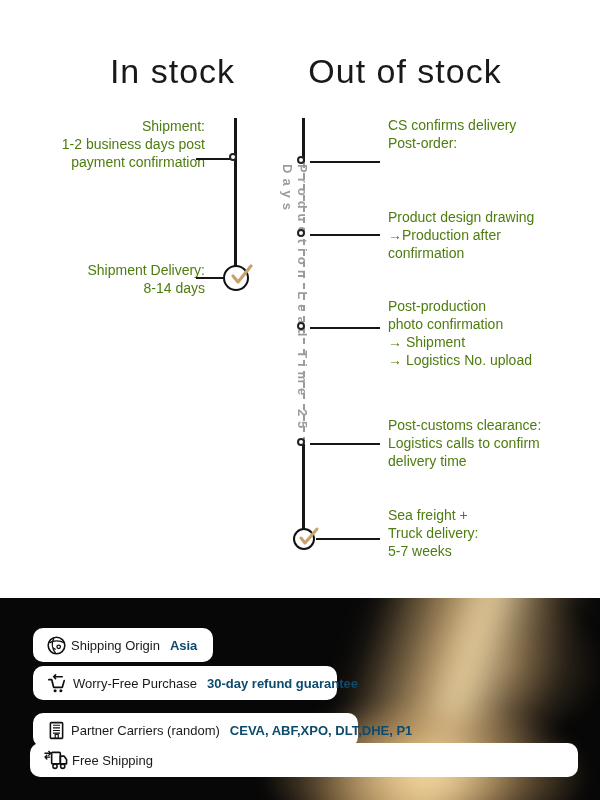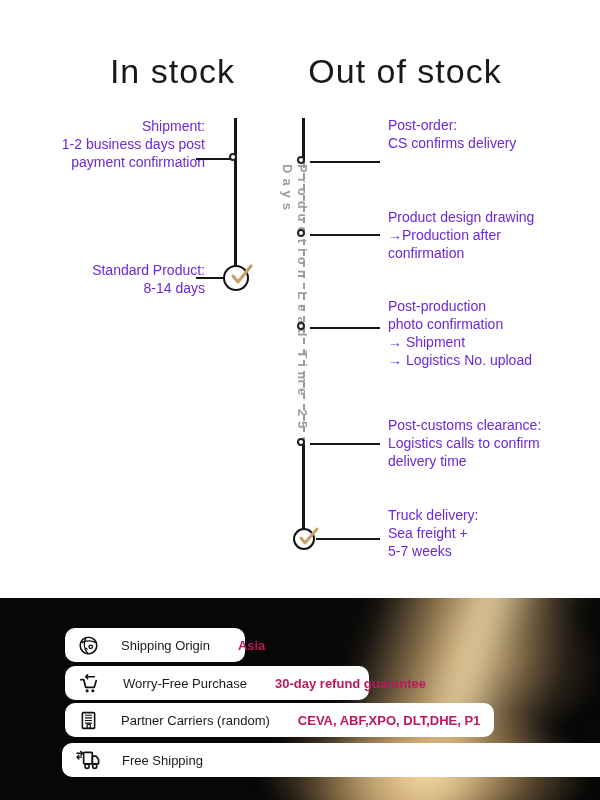--- a/index.html
+++ b/index.html
@@ -16,21 +16,21 @@
   .vline { position:absolute; background:#161616; }
   .vdash { position:absolute; width:2px;
            background:repeating-linear-gradient(180deg,#9a9a9a 0 6px, transparent 6px 11px); }
   .hconn { position:absolute; height:2px; background:#161616; }
 
   .node { position:absolute; width:8px; height:8px; border:2px solid #222; border-radius:50%; background:#fff; }
   .checkcircle { position:absolute; border:2.5px solid #111; border-radius:50%; background:#fff; }
   .check-svg { position:absolute; overflow:visible; }
 
   
-  .tblock { position:absolute; font-size:14px; line-height:18px; color:#6d28d9; }
+  .tblock { position:absolute; font-size:14px; line-height:18px; color:#4d7c0f; }
   .tblock.right-align { text-align:right; }
 
   .leadtime { position:absolute; left:280px; top:164px; height:286px;
               writing-mode:vertical-rl; font-size:13px; font-weight:700;
               color:#9c9c9c; letter-spacing:5px; }
 
   
   .footer { position:absolute; left:0; top:598px; width:600px; height:202px;
             background:#070707; overflow:hidden; }
   .gold-beam { position:absolute; left:400px; top:-60px; width:200px; height:340px;
@@ -39,24 +39,24 @@
                  rgba(246,221,170,0.95) 55%, rgba(201,163,107,0.4) 80%, rgba(201,163,107,0) 100%);
                filter:blur(14px); }
   .gold-glow-bottom { position:absolute; left:260px; bottom:-50px; width:330px; height:150px;
                background:radial-gradient(closest-side, rgba(243,214,156,0.95), rgba(190,150,95,0.5) 60%, rgba(0,0,0,0) 100%);
                filter:blur(8px); }
   .gold-haze { position:absolute; right:-40px; top:-30px; width:260px; height:200px;
                background:radial-gradient(closest-side, rgba(170,135,90,0.4), rgba(0,0,0,0) 75%);
                filter:blur(6px); }
 
   .pill { position:absolute; background:#fff; border-radius:10px; height:34px;
-          display:flex; align-items:center; padding:16px 13px; gap:22px; color:#111;
-          white-space:nowrap; z-index:5;margin-left:32px; }
+          display:flex; align-items:center; padding:16px 13px; gap:4px; color:#111;
+          white-space:nowrap; z-index:5; }
   .pill .lbl { font-size:13px; font-weight:400; color:#1a1a1a; }
-  .pill .val { font-size:13px; font-weight:700; color:#be185d; margin-left:6px; }
+  .pill .val { font-size:13px; font-weight:700; color:#0c4a6e; margin-left:6px; }
   .pill svg { flex:0 0 auto; }
 </style>
 </head>
 <body>
 
 <div class="stage">
 
   <div class="hdr hdr-in">In stock</div>
   <div class="hdr hdr-out">Out of stock</div>
 
@@ -64,38 +64,38 @@
 
   <div class="tblock right-align" style="left:0; top:117px; width:205px;">
     <div>Shipment:</div>
     <div>1-2 business days post</div>
     <div>payment confirmation</div>
   </div>
   <div class="hconn" style="left:196px; top:158px; width:35px;"></div>
   <div class="node" style="left:229px; top:153px;"></div>
 
   <div class="tblock right-align" style="left:0; top:261px; width:205px;">
-    <div>Standard Product:</div>
+    <div>Shipment Delivery:</div>
     <div>8-14 days</div>
   </div>
   <div class="hconn" style="left:196px; top:277px; width:28px;"></div>
   <div class="checkcircle" style="left:223px; top:265px; width:26px; height:26px;"></div>
   <svg class="check-svg" style="left:227px; top:262px;" width="26" height="26" viewBox="0 0 26 26">
     <path d="M6 14 L11 20 L24 4" fill="none" stroke="#c9a16b" stroke-width="3.2" stroke-linecap="round" stroke-linejoin="round"></path>
   </svg>
 
   <div class="leadtime">Production Lead Time 25 Days</div>
 
   <div class="vline" style="left:302px; top:118px; width:3px; height:44px;"></div>
   <div class="vdash" style="left:302.5px; top:162px; height:282px;"></div>
   <div class="vline" style="left:302px; top:444px; width:3px; height:90px;"></div>
 
   <div class="tblock" style="left:388px; top:116px; width:200px;">
+    <div>CS confirms delivery</div>
     <div>Post-order:</div>
-    <div>CS confirms delivery</div>
   </div>
   <div class="hconn" style="left:310px; top:161px; width:70px; height:1.5px;"></div>
   <div class="node" style="left:297px; top:156px;"></div>
 
   <div class="tblock" style="left:388px; top:208px; width:200px;">
     <div>Product design drawing</div>
     <div>→Production after</div>
     <div>confirmation</div>
   </div>
   <div class="hconn" style="left:310px; top:234px; width:70px; height:1.5px;"></div>
@@ -112,22 +112,22 @@
 
   <div class="tblock" style="left:388px; top:416px; width:210px;">
     <div>Post-customs clearance:</div>
     <div>Logistics calls to confirm</div>
     <div>delivery time</div>
   </div>
   <div class="hconn" style="left:310px; top:443px; width:70px; height:1.5px;"></div>
   <div class="node" style="left:297px; top:438px;"></div>
 
   <div class="tblock" style="left:388px; top:506px; width:210px;">
+    <div>Sea freight +</div>
     <div>Truck delivery:</div>
-    <div>Sea freight +</div>
     <div>5-7 weeks</div>
   </div>
   <div class="hconn" style="left:316px; top:538px; width:64px; height:1.5px;"></div>
   <div class="checkcircle" style="left:293px; top:528px; width:22px; height:22px;"></div>
   <svg class="check-svg" style="left:296px; top:525px;" width="24" height="24" viewBox="0 0 24 24">
     <path d="M5 13 L9 18 L21 4" fill="none" stroke="#c9a16b" stroke-width="3" stroke-linecap="round" stroke-linejoin="round"></path>
   </svg>
 
   <div class="footer">
     <div class="gold-haze"></div>
@@ -150,21 +150,21 @@
       <svg width="23" height="23" viewBox="0 0 24 24">
         <path d="M17 5 H8 M10 3 L8 5 L10 7" fill="none" stroke="#111" stroke-width="1.7" stroke-linecap="round" stroke-linejoin="round"></path>
         <path d="M3 8 H6 L8 16 H17 L19 9" fill="none" stroke="#111" stroke-width="1.8" stroke-linecap="round" stroke-linejoin="round"></path>
         <circle cx="9.5" cy="19.5" r="1.6" fill="#111"></circle>
         <circle cx="15.5" cy="19.5" r="1.6" fill="#111"></circle>
       </svg>
       <span class="lbl">Worry-Free Purchase</span>
       <span class="val">30-day refund guarantee</span>
     </div>
 
-    <div class="pill" style="left:33px; top:105px; width:429px;">
+    <div class="pill" style="left:33px; top:115px; width:325px;">
       <svg width="21" height="21" viewBox="0 0 24 24">
         <rect x="5" y="3" width="14" height="18" fill="none" stroke="#111" stroke-width="1.8" rx="1"></rect>
         <path d="M8 6 h8 M8 9 h8 M8 12 h8 M8 15 h8" stroke="#111" stroke-width="1.3"></path>
         <rect x="10.5" y="16.5" width="3.5" height="4.5" fill="none" stroke="#111" stroke-width="1.4"></rect>
       </svg>
       <span class="lbl">Partner Carriers (random)</span>
       <span class="val">CEVA, ABF,XPO, DLT,DHE, P1</span>
     </div>
 
     <div class="pill" style="left:30px; top:145px; width:548px;">

